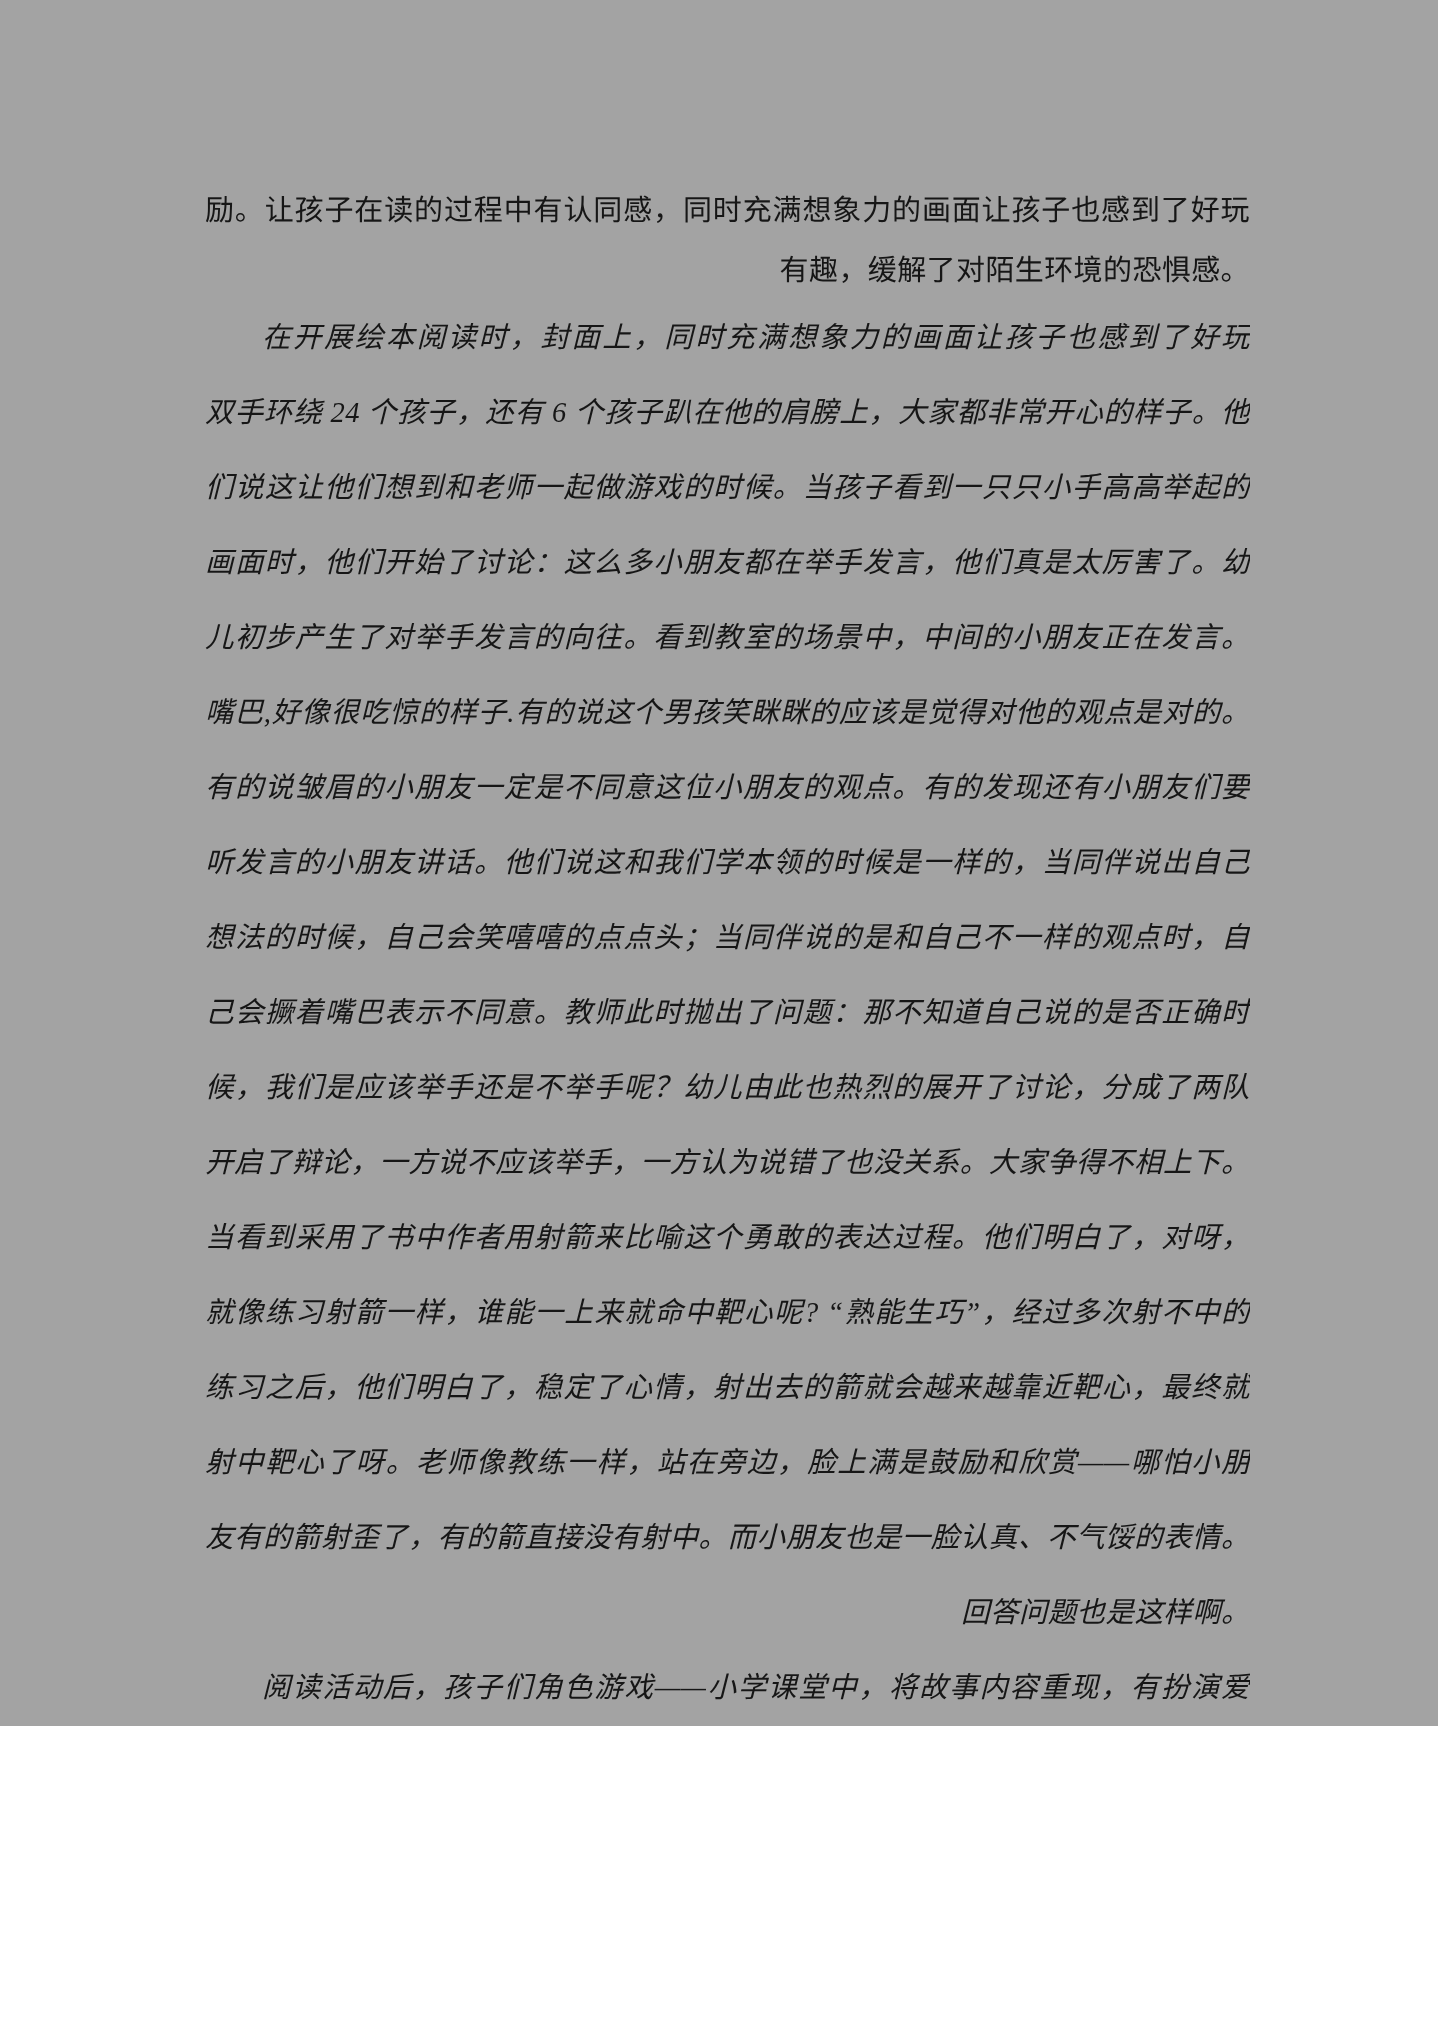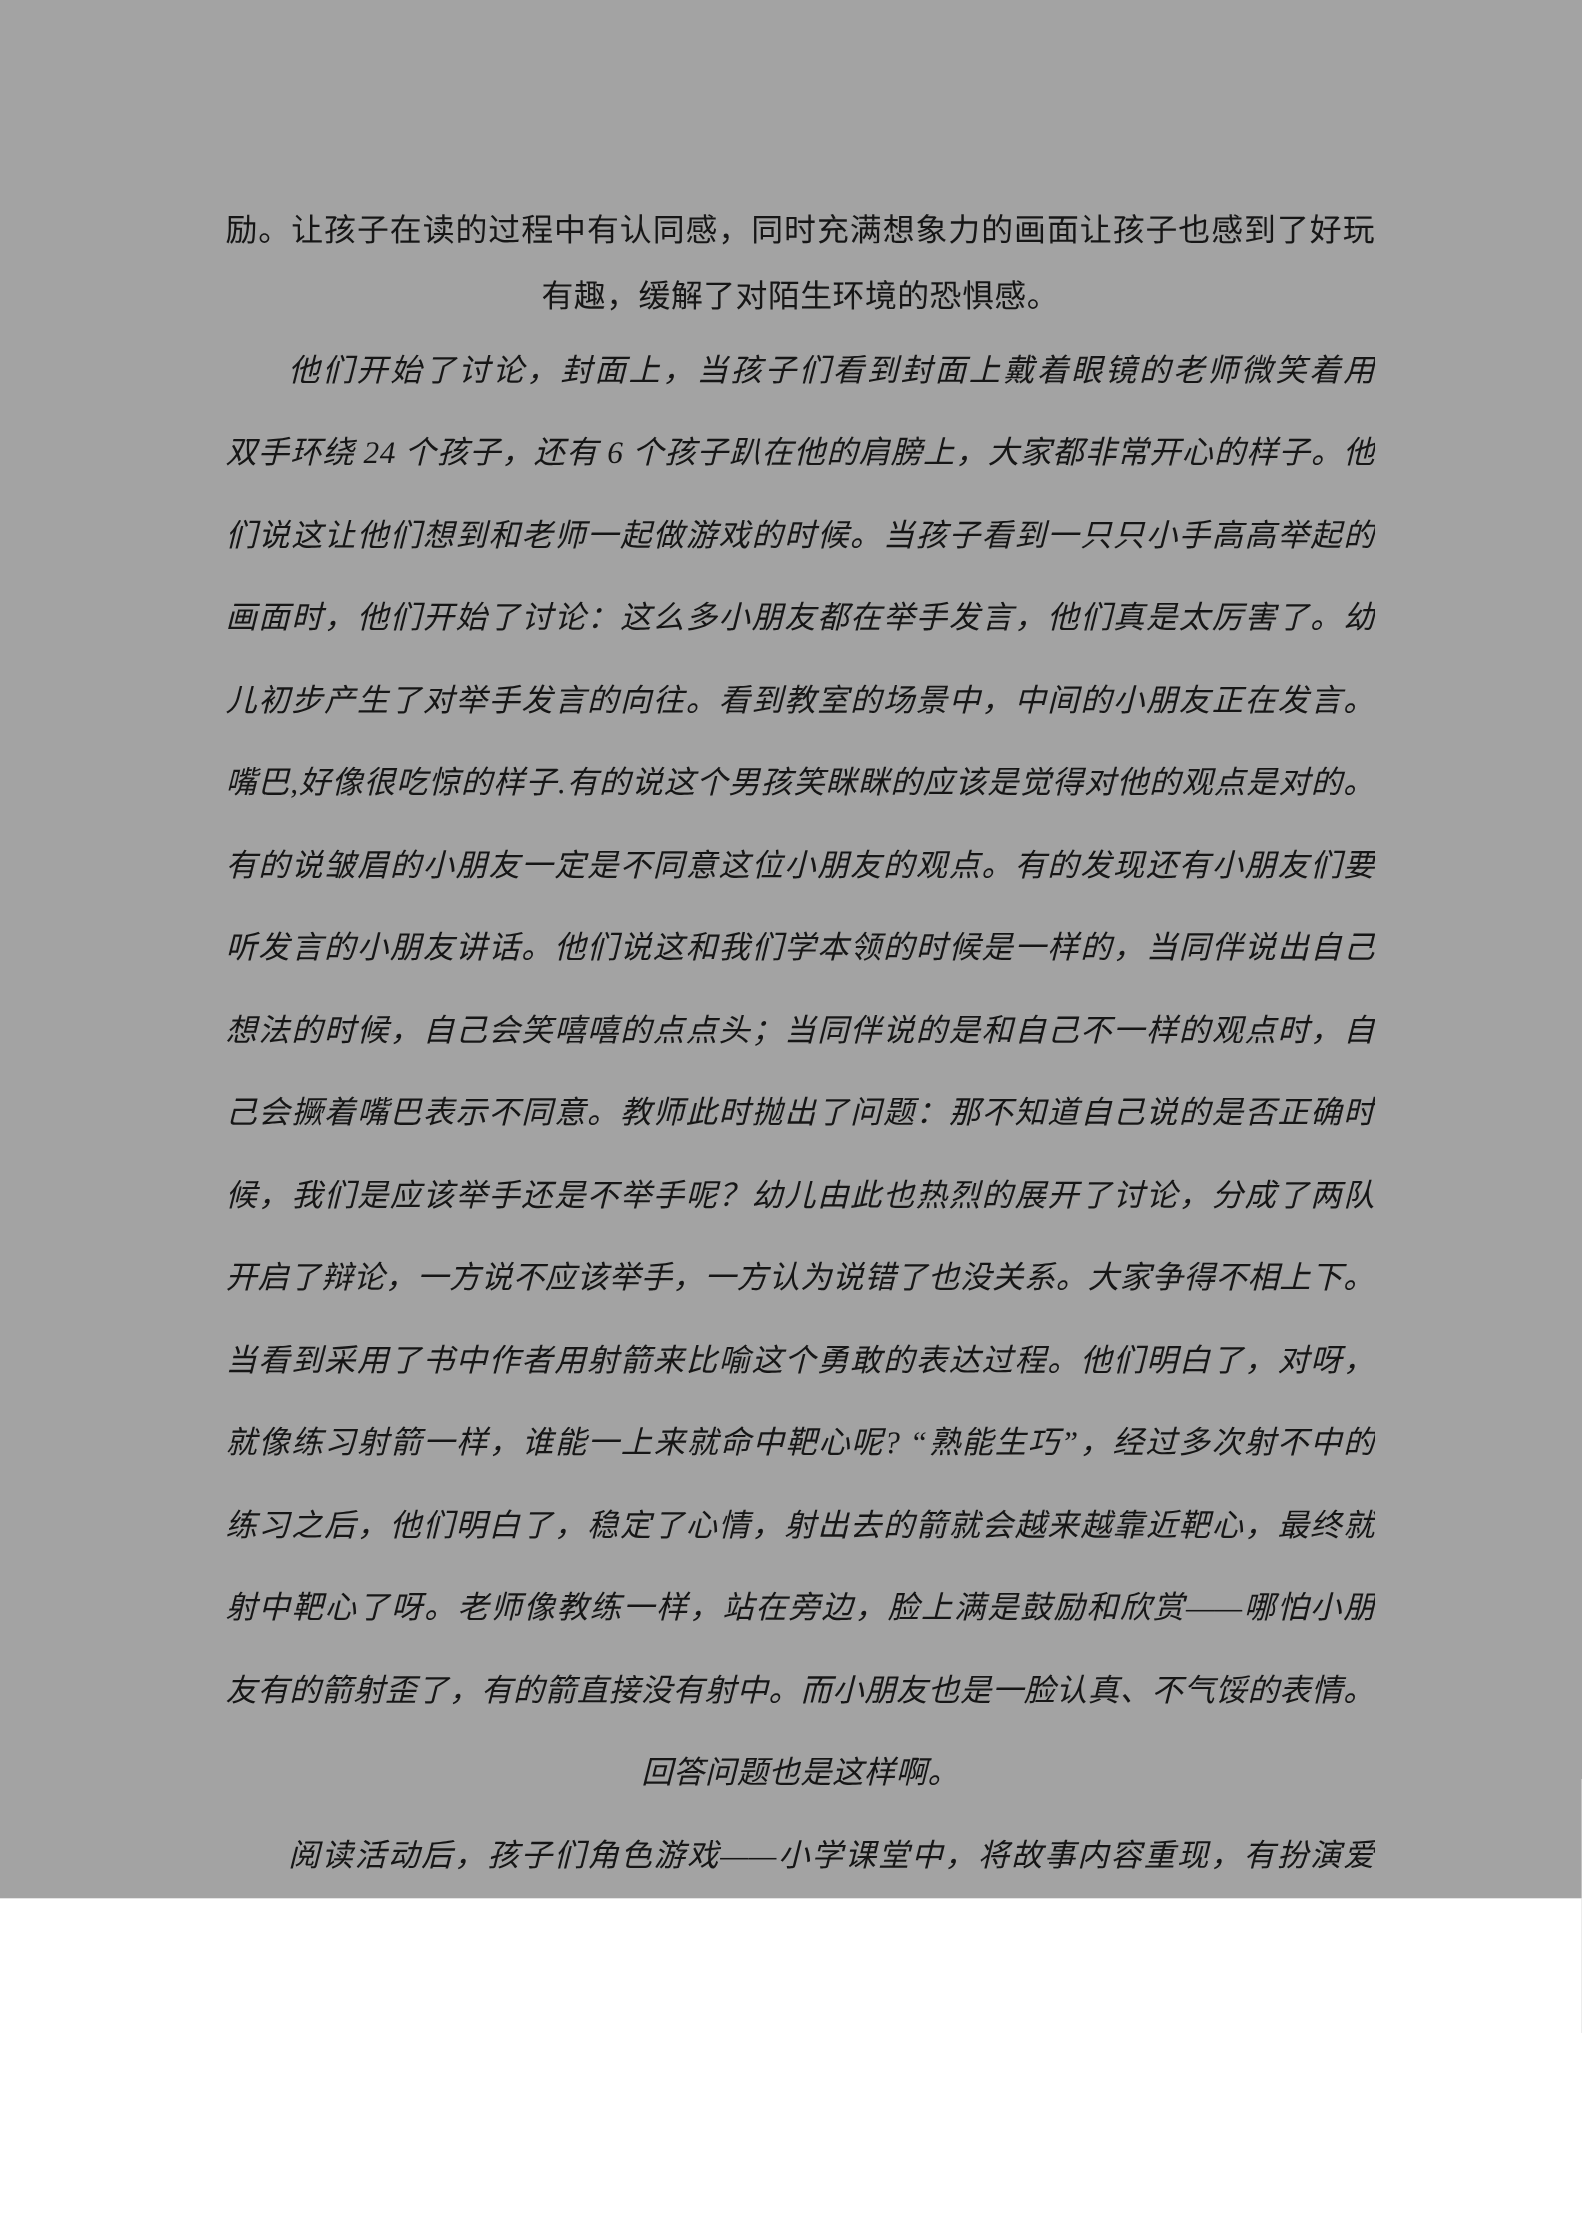--- a/index.html
+++ b/index.html
@@ -24,21 +24,21 @@
   }
   .paragraph { margin: 0; padding: 0; }
 
   
   .line {
     height: 75px;
     line-height: 75px;
     font-size: 28.5px;
     overflow: hidden;
     white-space: normal;
-    text-align: center;
+    text-align: right;
     letter-spacing: 0.4px;
   }
   
   .line.fill {
     text-align: justify;
     text-align-last: justify;
     -moz-text-align-last: justify;
     text-justify: inter-character;
   }
   
@@ -61,21 +61,21 @@
 </head>
 <body>
 
 <div class="page">
   <div class="text-block" id="paragraphs-root" style="color: rgb(22, 22, 22);">
       <div class="paragraph song">
         <div class="line fill">励。让孩子在读的过程中有认同感，同时充满想象力的画面让孩子也感到了好玩</div>
         <div class="line">有趣，缓解了对陌生环境的恐惧感。</div>
       </div>
       <div class="paragraph kaiti">
-        <div class="line indent fill">他们开始了讨论，封面上，当孩子们看到封面上戴着眼镜的老师微笑着用</div>
+        <div class="line indent fill">在开展绘本阅读时，封面上，同时充满想象力的画面让孩子也感到了好玩</div>
         <div class="line fill">双手环绕 24 个孩子，还有 6 个孩子趴在他的肩膀上，大家都非常开心的样子。他</div>
         <div class="line fill">们说这让他们想到和老师一起做游戏的时候。当孩子看到一只只小手高高举起的</div>
         <div class="line fill">画面时，他们开始了讨论：这么多小朋友都在举手发言，他们真是太厉害了。幼</div>
         <div class="line fill">儿初步产生了对举手发言的向往。看到教室的场景中，中间的小朋友正在发言。</div>
         <div class="line fill">嘴巴,好像很吃惊的样子.有的说这个男孩笑眯眯的应该是觉得对他的观点是对的。</div>
         <div class="line fill">有的说皱眉的小朋友一定是不同意这位小朋友的观点。有的发现还有小朋友们要</div>
         <div class="line fill">听发言的小朋友讲话。他们说这和我们学本领的时候是一样的，当同伴说出自己</div>
         <div class="line fill">想法的时候，自己会笑嘻嘻的点点头；当同伴说的是和自己不一样的观点时，自</div>
         <div class="line fill">己会撅着嘴巴表示不同意。教师此时抛出了问题：那不知道自己说的是否正确时</div>
         <div class="line fill">候，我们是应该举手还是不举手呢？幼儿由此也热烈的展开了讨论，分成了两队</div>

